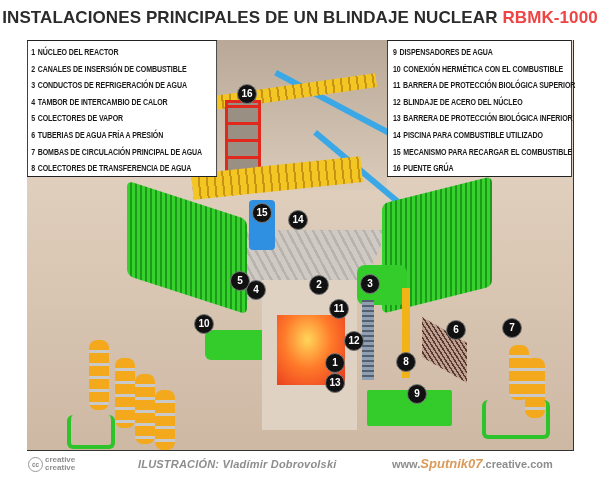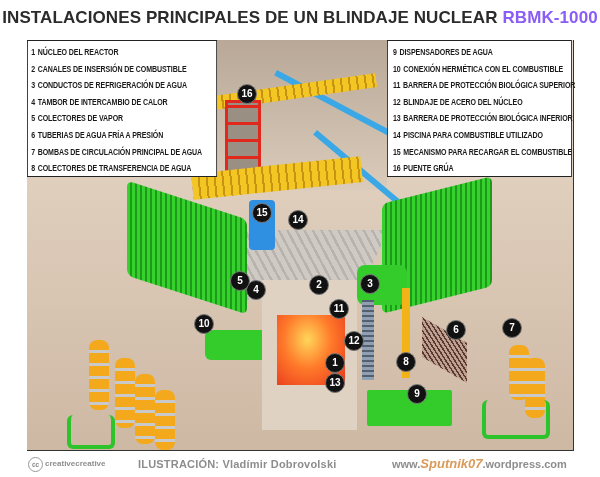--- a/index.html
+++ b/index.html
@@ -1,21 +1,21 @@
 <!DOCTYPE html>
 <html><head>
 <meta charset="utf-8">
 <style>
   html, body { margin:0; padding:0; }
   body { width:600px; height:477px; background:#ffffff; position:relative; overflow:hidden;
          font-family:"Liberation Sans", sans-serif; }
   .title { position:absolute; left:0; top:8px; width:600px; text-align:center;
            font-family:"Liberation Sans", sans-serif; font-weight:bold; font-size:17px;
            color:#2b2b2b; letter-spacing:0.1px; }
-  .title .accent { color:#8b5cf6; }
+  .title .accent { color:#ef4444; }
 
   .art { position:absolute; left:27px; top:40px; width:546px; height:410px;
          background:#d9c7b4; overflow:hidden; border-right:1px solid #333; border-bottom:1px solid #333; }
 
   
   .legend { position:absolute; background:#fff; border:1px solid #222; z-index:5;
             font-family:"Liberation Sans", sans-serif; font-size:8.2px; color:#1a1a1a;
             transform:scaleX(0.86); transform-origin:left top; }
   .legend.left { left:27px; top:40px; width:221px; height:137px; padding:4px 0 0 4px; box-sizing:border-box; }
   .legend.right { left:387px; top:40px; width:215px; height:137px; padding:4px 0 0 6px; box-sizing:border-box; }
@@ -40,21 +40,21 @@
 
   .marker { position:absolute; width:18px; height:18px; border-radius:50%; background:#111;
             color:#fff; font-family:"Liberation Sans", sans-serif; font-weight:bold; font-size:10px;
             line-height:18px; text-align:center; border:1px solid #777; z-index:4; }
 
   .footer { position:absolute; top:454px; height:20px; line-height:20px; font-family:"Liberation Sans", sans-serif; }
   .cc { left:28px; display:flex; align-items:center; gap:2px; color:#8a8a8a; }
   .cc-icon { width:13px; height:13px; border:1.5px solid #999; border-radius:50%; font-size:6.5px;
              line-height:13px; text-align:center; color:#888; font-weight:bold; }
   .cc-text { font-size:8px; line-height:8px; font-weight:bold; color:#8e8e8e; }
-  .credit { left:138px; font-size:11px; font-weight:bold; color:#8d8d8d; letter-spacing:0.2px; }
+  .credit { left:138px; font-size:11px; font-weight:bold; color:#8d8d8d; letter-spacing:0.2px;font-style:italic; }
   .site { left:392px; font-size:11px; font-weight:bold; color:#8d8d8d; }
   .site .brand { color:#d99a5a; font-size:13px; font-style:italic; }
 </style>
 </head>
 <body>
 
 <div class="title">
   <span>INSTALACIONES PRINCIPALES DE UN BLINDAJE NUCLEAR</span>
   <span class="accent">RBMK-1000</span>
 </div>
@@ -138,21 +138,21 @@
     <div class="marker" style="left: 329px; top: 299px;">11</div>
     <div class="marker" style="left: 344px; top: 331px;">12</div>
     <div class="marker" style="left: 325px; top: 373px;">13</div>
     <div class="marker" style="left: 288px; top: 210px;">14</div>
     <div class="marker" style="left: 252px; top: 203px;">15</div>
     <div class="marker" style="left: 237px; top: 84px;">16</div>
   </div>
 
 <div class="footer cc">
   <span class="cc-icon">cc</span>
-  <span style="display:flex;">
+  <span style="display:flex;flex-direction:column;">
     <span class="cc-text">creative</span>
     <span class="cc-text">creative</span>
   </span>
 </div>
 <div class="footer credit">ILUSTRACIÓN: Vladímir Dobrovolski</div>
 <div class="footer site">
-  <span>www.</span><span class="brand">Sputnik07</span><span>.wordpress.com</span>
+  <span>www.</span><span class="brand">Sputnik07</span><span>.creative.com</span>
 </div>
 
 </body></html>

